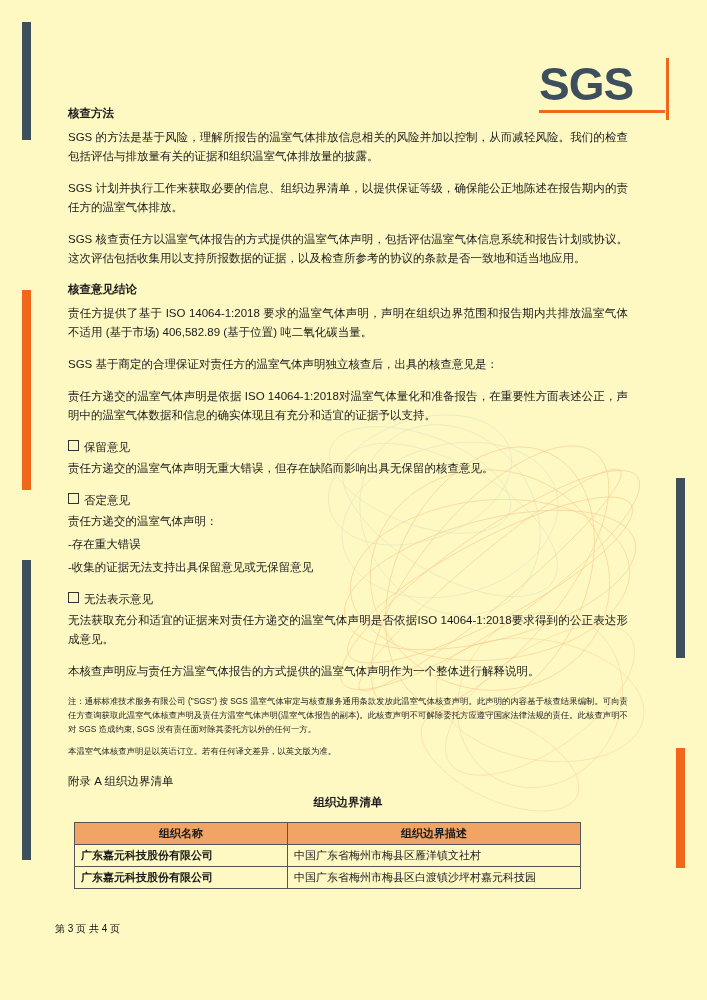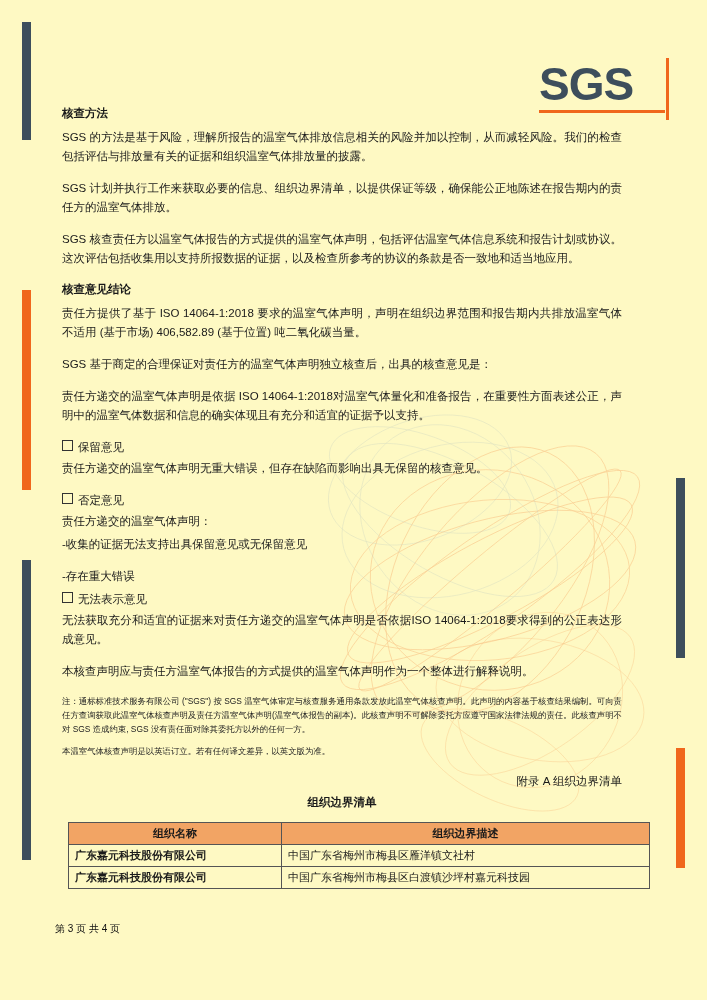--- a/index.html
+++ b/index.html
@@ -88,21 +88,21 @@
     right: 0px;
     top: 0px;
     width: 3px;
     height: 62px;
     background: #f0671c;
   }
 
   
   .content {
     position: absolute;
-    left: 62px;
+    left: 68px;
     top: 105px;
     width: 560px;
   }
   h2.section {
     font-size: 11.5px;
     font-weight: bold;
     margin: 0 0 6px 0;
     line-height: 17px;
   }
   p.body {
@@ -141,31 +141,30 @@
   .note {
     font-size: 8.4px;
     line-height: 14px;
     margin: 0 0 8px 0;
     text-align: justify;
     color: #222;
   }
   .appendix {
     font-size: 11.5px;
     margin: 16px 0 6px 0;
-    text-align: right;
   }
   .table-title {
     font-size: 11.5px;
     font-weight: bold;
     text-align: center;
     margin: 0 0 12px 0;
   }
   table.boundary {
     border-collapse: collapse;
-    width: 582px;
+    width: 507px;
     margin-left: 6px;
     font-size: 11px;
   }
   table.boundary th {
     background: #f2a464;
     border: 1px solid #555;
     font-weight: bold;
     padding: 3px 4px;
     text-align: center;
     font-size: 11px;
@@ -243,22 +242,22 @@
 
     <div class="opt">
       <span class="box"></span><span>保留意见</span>
     </div>
     <p class="body">责任方递交的温室气体声明无重大错误，但存在缺陷而影响出具无保留的核查意见。</p>
 
     <div class="opt">
       <span class="box"></span><span>否定意见</span>
     </div>
     <p class="body tight">责任方递交的温室气体声明：</p>
+    <p class="body tight">-存在重大错误</p>
     <p class="body">-收集的证据无法支持出具保留意见或无保留意见</p>
-    <p class="body tight">-存在重大错误</p>
 
     <div class="opt">
       <span class="box"></span><span>无法表示意见</span>
     </div>
     <p class="body">无法获取充分和适宜的证据来对责任方递交的温室气体声明是否依据ISO 14064-1:2018要求得到的公正表达形成意见。</p>
 
     <p class="body">本核查声明应与责任方温室气体报告的方式提供的温室气体声明作为一个整体进行解释说明。</p>
 
     <p class="note">注：通标标准技术服务有限公司 ("SGS") 按 SGS 温室气体审定与核查服务通用条款发放此温室气体核查声明。此声明的内容基于核查结果编制。可向责任方查询获取此温室气体核查声明及责任方温室气体声明(温室气体报告的副本)。此核查声明不可解除委托方应遵守国家法律法规的责任。此核查声明不对 SGS 造成约束, SGS 没有责任面对除其委托方以外的任何一方。</p>
     <p class="note">本温室气体核查声明是以英语订立。若有任何译文差异，以英文版为准。</p>

